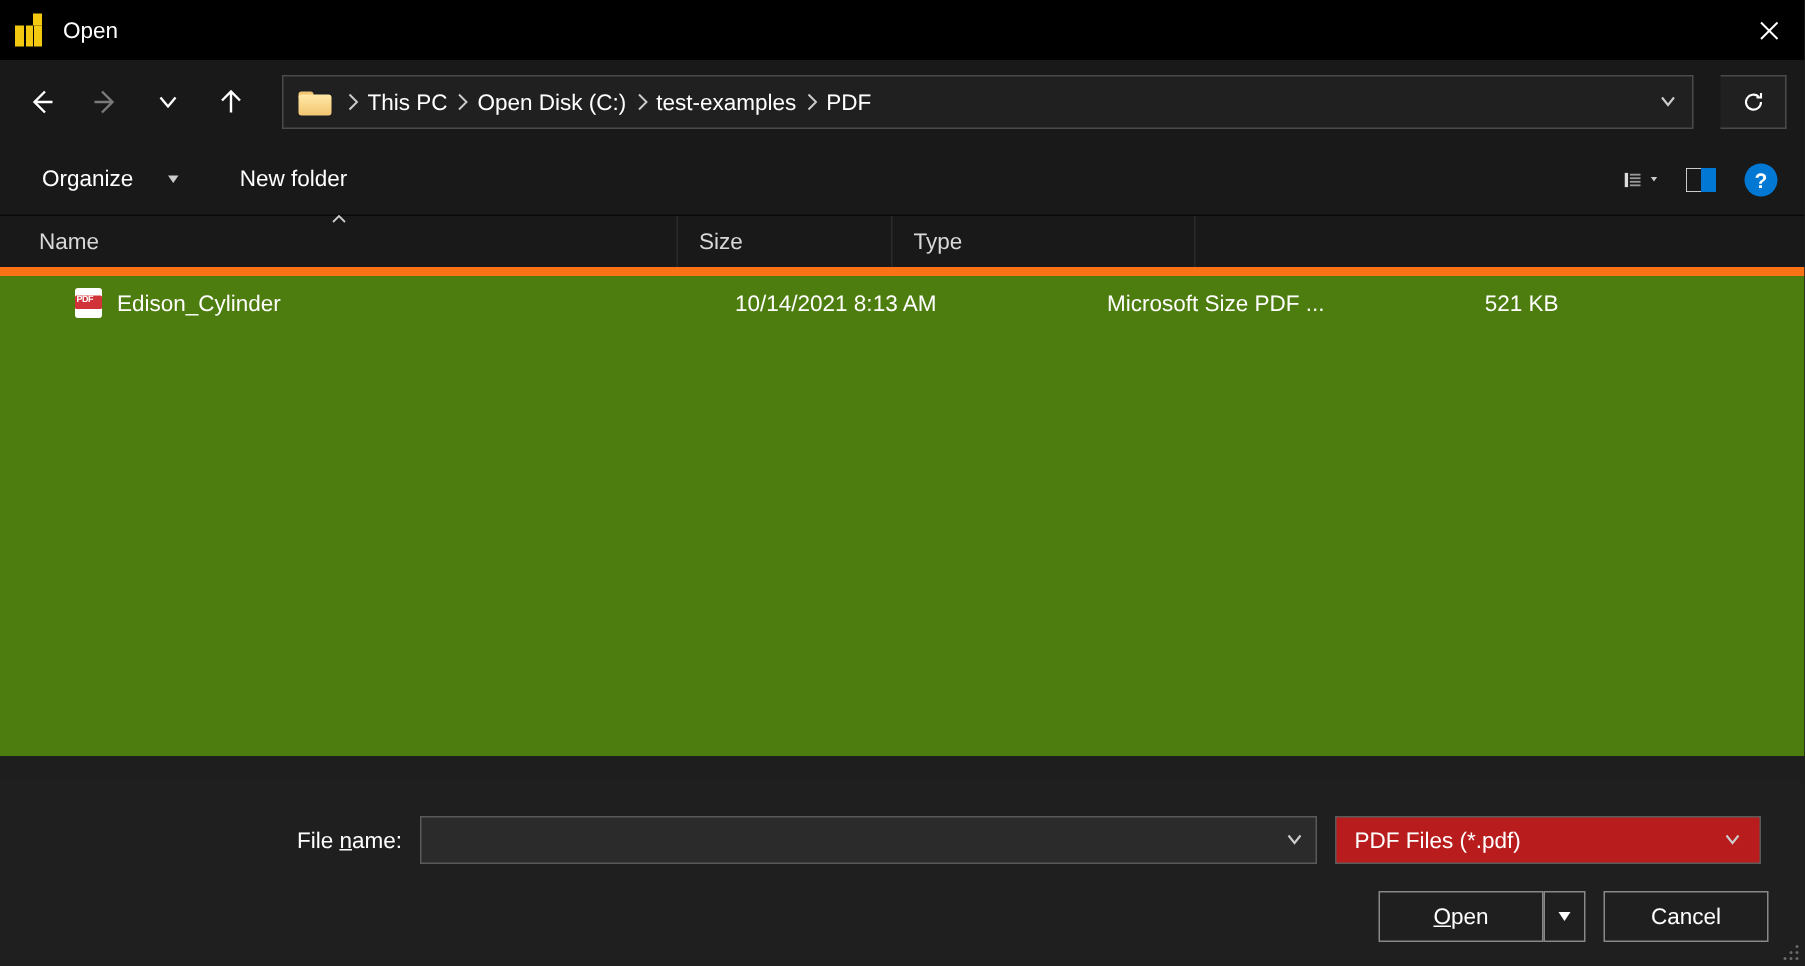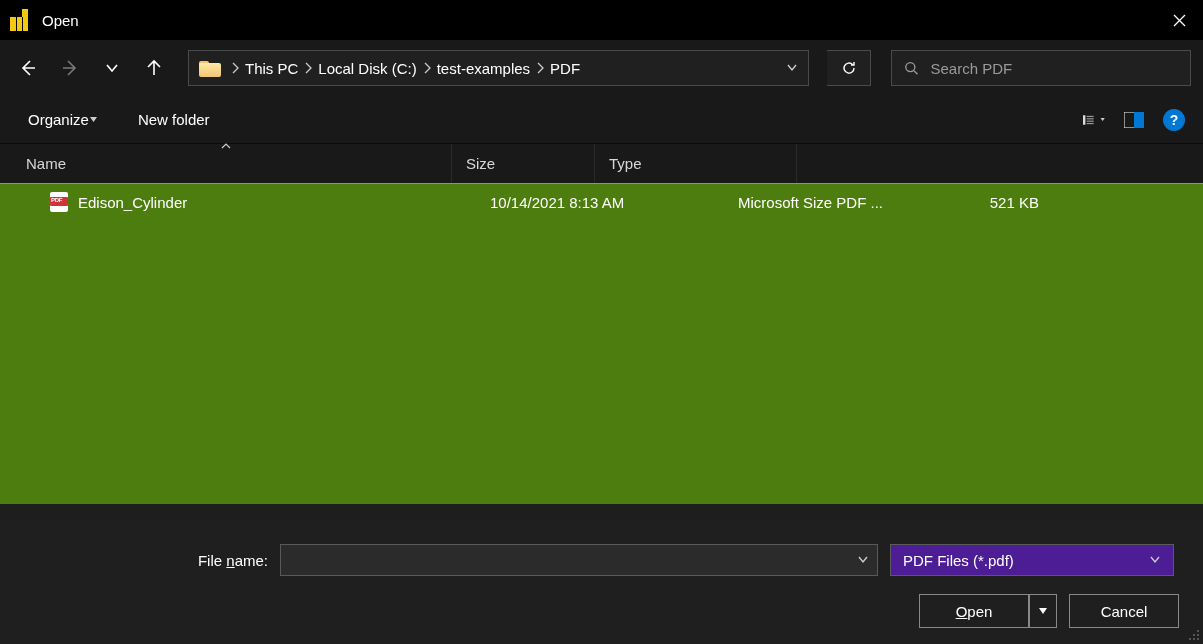--- a/index.html
+++ b/index.html
@@ -25,27 +25,27 @@
     .crumb { padding: 0 4px; font-size: 15px; color: #fff; cursor: pointer; }
     .crumb-sep { color: #cccccc; padding: 0 2px; display: flex; align-items: center; }
     .addr-dd { margin-left: auto; padding: 0 10px; color: #cccccc; cursor: pointer; display:flex; align-items:center;}
     .refresh-btn { width: 44px; height: 36px; border: 1px solid #4a4a4a; border-left: none; background: #202020; display: flex; align-items: center; justify-content: center; cursor: pointer; }
     .search { width: 300px; height: 36px; border: 1px solid #4a4a4a; background: #202020; display: flex; align-items: center; margin-left: 10px; padding: 0 12px; gap: 12px; }
     .search input { background: transparent; border: none; outline: none; color: #fff; font-size: 15px; width: 100%; }
     .search input::placeholder { color: #9a9a9a; }
 
     
     .toolbar { height: 48px; background: #191919; display: flex; align-items: center; padding: 0 18px; border-bottom: 1px solid #0a0a0a; }
-    .tool-btn { padding: 6px 10px; font-size: 15px; color: #fff; cursor: pointer; display: flex; align-items: center; gap: 0; }
+    .tool-btn { padding: 6px 10px; font-size: 15px; color: #fff; cursor: pointer; display: flex; align-items: center; gap: 22px; }
     .tool-right { margin-left: auto; display: flex; align-items: center; gap: 18px; }
     .view-icon { width: 22px; height: 20px; display: flex; align-items: center; justify-content: center; cursor: pointer; }
     .help-icon { width: 22px; height: 22px; border-radius: 50%; background: #0078d4; color: #fff; display: flex; align-items: center; justify-content: center; font-size: 14px; font-weight: bold; cursor: pointer; }
 
     
-    .col-headers { height: 40px; background: #191919; display: flex; align-items: center; border-bottom: 1px solid #f97316; font-size: 15px; color: #d8d8d8; }
+    .col-headers { height: 40px; background: #191919; display: flex; align-items: center; border-bottom: 6px solid #f97316; font-size: 15px; color: #d8d8d8; }
     .ch { padding: 0 14px; height: 100%; display: flex; align-items: center; border-right: 1px solid #2a2a2a; position: relative; }
     .ch.name { width: 452px; padding-left: 26px; }
     .ch.date { width: 248px; }
     .ch.type { width: 202px; }
     .ch.size { width: 143px; }
     .sort-ind { position: absolute; top: -1px; left: 50%; transform: translateX(-50%); }
 
     
     .file-list { background: #4d7c0f; height: 320px; padding-left: 24px; }
     .file-row { height: 36px; display: flex; align-items: center; font-size: 15px; color: #fff; cursor: pointer; }
@@ -59,21 +59,21 @@
     .pdf-icon::after { content: "PDF"; position: absolute; top: 5px; left: 1px; font-size: 6px; color: #fff; font-weight: bold; letter-spacing: -0.3px; }
 
     
     .footer { position: absolute; bottom: 0; left: 0; right: 0; height: 124px; background: #1f1f1f; padding: 24px 24px 14px 20px; }
     .fn-row { display: flex; align-items: center; gap: 12px; margin-bottom: 18px; }
     .fn-label { width: 248px; text-align: right; font-size: 15px; }
     .fn-label .accel { text-decoration: underline; }
     .fn-input { flex: 1; height: 32px; background: #2b2b2b; border: 1px solid #5a5a5a; display: flex; align-items: center; padding: 0 8px; max-width: 598px; }
     .fn-input input { width: 100%; background: transparent; border: none; outline: none; color: #fff; font-size: 15px; }
     .fn-input .dd { margin-left: auto; color: #ccc; }
-    .type-select { width: 284px; height: 32px; background: #4c1d95; border: 1px solid #5a5a5a; display: flex; align-items: center; padding: 0 12px; font-size: 15px; cursor: pointer; }
+    .type-select { width: 284px; height: 32px; background: #b91c1c; border: 1px solid #5a5a5a; display: flex; align-items: center; padding: 0 12px; font-size: 15px; cursor: pointer; }
     .type-select .dd { margin-left: auto; color: #ccc; }
     .btn-row { display: flex; justify-content: flex-end; gap: 12px; }
     .split-btn { display: flex; }
     .btn { height: 34px; min-width: 110px; border: 1px solid #888; background: transparent; color: #fff; font-size: 15px; cursor: pointer; display: flex; align-items: center; justify-content: center; }
     .btn.open { min-width: 110px; }
     .btn .accel { text-decoration: underline; }
     .btn-dd { width: 28px; height: 34px; border: 1px solid #888; border-left: 1px solid #888; background: transparent; display: flex; align-items: center; justify-content: center; cursor: pointer; }
     .resize-grip { position: absolute; right: 3px; bottom: 3px; color: #5a5a5a; }
 
     svg { display: block; }
@@ -119,21 +119,21 @@
         <svg width="8" height="12" viewBox="0 0 8 12">
           <path d="M2 1 L7 6 L2 11" stroke="#ccc" stroke-width="1.3" fill="none"></path>
         </svg>
       </span>
     <span class="crumb">This PC</span>
     <span class="crumb-sep">
         <svg width="8" height="12" viewBox="0 0 8 12">
           <path d="M2 1 L7 6 L2 11" stroke="#ccc" stroke-width="1.3" fill="none"></path>
         </svg>
       </span>
-    <span class="crumb">Local Disk (C:)</span>
+    <span class="crumb">Open Disk (C:)</span>
     <span class="crumb-sep">
         <svg width="8" height="12" viewBox="0 0 8 12">
           <path d="M2 1 L7 6 L2 11" stroke="#ccc" stroke-width="1.3" fill="none"></path>
         </svg>
       </span>
     <span class="crumb">test-examples</span>
     <span class="crumb-sep">
         <svg width="8" height="12" viewBox="0 0 8 12">
           <path d="M2 1 L7 6 L2 11" stroke="#ccc" stroke-width="1.3" fill="none"></path>
         </svg>
@@ -144,27 +144,20 @@
           <path d="M2 3 L6 8 L10 3" stroke="#ccc" stroke-width="1.4" fill="none"></path>
         </svg>
     </div>
   </div>
   <div class="refresh-btn">
     <svg width="16" height="16" viewBox="0 0 16 16">
         <path d="M13 8 A5 5 0 1 1 11.5 4.5 M13 2 V5 H10" stroke="#fff" stroke-width="1.4" fill="none"></path>
       </svg>
   </div>
 
-  <div class="search">
-    <svg width="16" height="16" viewBox="0 0 16 16">
-        <circle cx="7" cy="7" r="5" stroke="#9a9a9a" stroke-width="1.5" fill="none"></circle>
-        <path d="M11 11 L15 15" stroke="#9a9a9a" stroke-width="1.5"></path>
-      </svg>
-    <input type="text" placeholder="Search PDF" style="">
-  </div>
 </div>
 
 <div class="toolbar">
   <div class="tool-btn">
     <span>Organize</span>
     <svg width="9" height="9" viewBox="0 0 9 9">
         <path d="M1 2 L4.5 7 L8 2" fill="#ccc"></path>
       </svg>
   </div>
   <div class="tool-btn" style="margin-left: 20px;">

